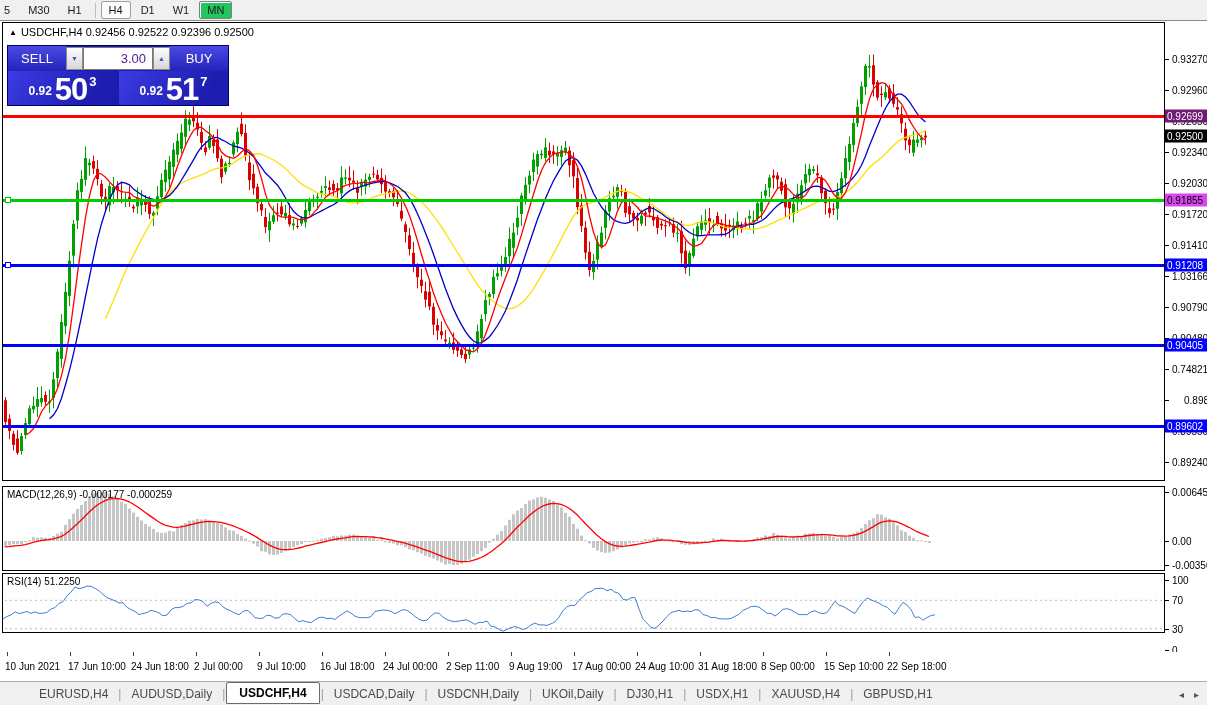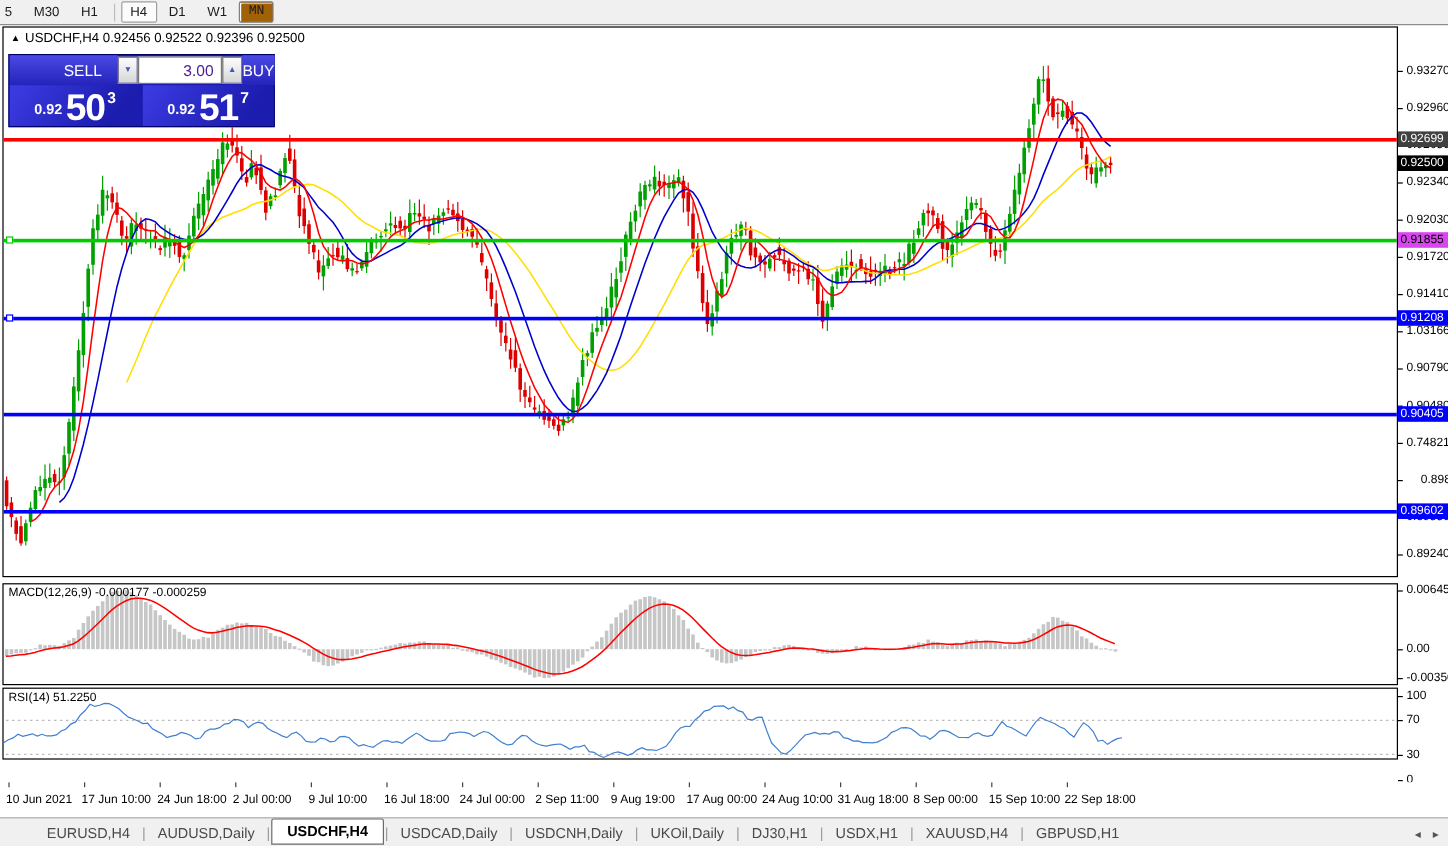--- a/index.html
+++ b/index.html
@@ -4,40 +4,40 @@
 <style>
   html,body{margin:0;padding:0;}
   body{width:1207px;height:705px;position:relative;overflow:hidden;background:#fff;
        font-family:"Liberation Sans",sans-serif;-webkit-font-smoothing:antialiased;}
   
   .toolbar{position:absolute;left:0;top:0;width:1207px;height:20px;background:#f0f0f0;
            border-bottom:1px solid #8c8c8c;display:flex;align-items:center;font-size:11px;color:#1a1a1a;}
   .tf{padding:2px 7px;margin:0 1px;border:1px solid transparent;border-radius:2px;}
   .tf.first{margin-left:-4px;}
   .tf.active{background:#fbfbfb;border-color:#9f9f9f;}
-  .tf.raised{background:#a16207;border-color:#808080;box-shadow:inset 1px 1px 0 #ffffff;font-family:Liberation Mono, monospace;}
+  .tf.raised{background:#22c55e;border-color:#808080;box-shadow:inset 1px 1px 0 #ffffff;}
   .tbsep{width:1px;height:15px;background:#bdbdbd;margin:0 4px;}
   
   .pane{position:absolute;left:2px;width:1163px;border:1px solid #000;background:#fff;box-sizing:border-box;}
   #pane-main{top:22px;height:459px;}
   #pane-macd{top:486px;height:85px;}
   #pane-rsi{top:573px;height:60px;}
   .pane svg{position:absolute;left:0;top:0;}
   .chart-title{position:absolute;left:6px;top:3px;font-size:11px;color:#000;white-space:nowrap;z-index:5;}
   .title-arrow{font-size:8px;vertical-align:1px;margin-right:4px;}
   .ind-label{position:absolute;left:4px;top:2px;font-size:10px;color:#000;z-index:5;white-space:nowrap;}
   .hline{position:absolute;left:0;width:1161px;height:3px;z-index:3;}
   .hline-handle{position:absolute;width:6px;height:6px;background:#fff;box-sizing:border-box;z-index:4;}
   
   .trade-panel{position:absolute;left:4px;top:22px;width:222px;height:61px;background:#1b1bb0;
                border:1px solid #000066;box-sizing:border-box;z-index:6;}
   .tp-row1{display:flex;height:25px;}
   .btn-sell,.btn-buy{background:linear-gradient(#4a4ae4,#2424bb);color:#fff;font-size:13px;
       display:flex;align-items:center;justify-content:center;}
-  .btn-sell{flex:0 0 58px;padding-left:32px;}
+  .btn-sell{flex:0 0 58px;}
   .btn-buy{flex:1;}
   .spin-btn{flex:0 0 17px;background:linear-gradient(#fdfdfd,#d6d6d6);border:1px solid #8a8a8a;
       color:#3a5bbf;font-size:7px;display:flex;align-items:center;justify-content:center;margin:1px 0;box-sizing:border-box;}
   .vol-field{flex:0 0 70px;background:#fff;color:#4c1d95;font-size:13px;display:flex;align-items:center;
       justify-content:flex-end;padding-right:6px;border:1px solid #777;margin:1px 0;box-sizing:border-box;}
   .tp-row2{display:flex;height:34px;gap:2px;}
   .quote{flex:1;background:linear-gradient(125deg,#3c3ce4 0%,#1c1cae 80%);color:#fff;display:flex;
       align-items:flex-end;justify-content:center;padding-bottom:3px;}
   .q-small{font-size:12px;font-weight:bold;margin:0 3px 4px 0;}
   .q-big{font-size:31px;font-weight:bold;line-height:25px;letter-spacing:-1px;}
@@ -870,21 +870,21 @@
     <div class="tick-dash" style="top: 543px;"></div>
     <div class="tick" style="top: 543px;">-0.003507</div>
     <div class="tick-dash" style="top: 558px;"></div>
     <div class="tick" style="top: 558px;">100</div>
     <div class="tick-dash" style="top: 578px;"></div>
     <div class="tick" style="top: 578px;">70</div>
     <div class="tick-dash" style="top: 607px;"></div>
     <div class="tick" style="top: 607px;">30</div>
     <div class="tick-dash" style="top: 628px;"></div>
     <div class="tick" style="top: 628px;">0</div>
-    <div class="axis-label" style="top: 94px; background: #404040; color: rgb(255, 255, 255);">0.92699</div>
+    <div class="axis-label" style="top: 94px; background: #701a75; color: rgb(255, 255, 255);">0.92699</div>
     <div class="axis-label" style="top: 178px; background: #d946ef; color: rgb(0, 0, 0);">0.91855</div>
     <div class="axis-label" style="top: 243px; background: rgb(0, 0, 255); color: rgb(255, 255, 255);">0.91208</div>
     <div class="axis-label" style="top: 323px; background: rgb(0, 0, 255); color: rgb(255, 255, 255);">0.90405</div>
     <div class="axis-label" style="top: 404px; background: rgb(0, 0, 255); color: rgb(255, 255, 255);">0.89602</div>
     <div class="axis-label" style="top: 114px; background: rgb(0, 0, 0); color: rgb(255, 255, 255);">0.92500</div>
   </div>
 
 <div class="time-axis" id="time-axis">
     <div class="time-tick" style="left: 7px;"></div>
     <div class="time-label" style="left: 5px;">10 Jun 2021</div>

